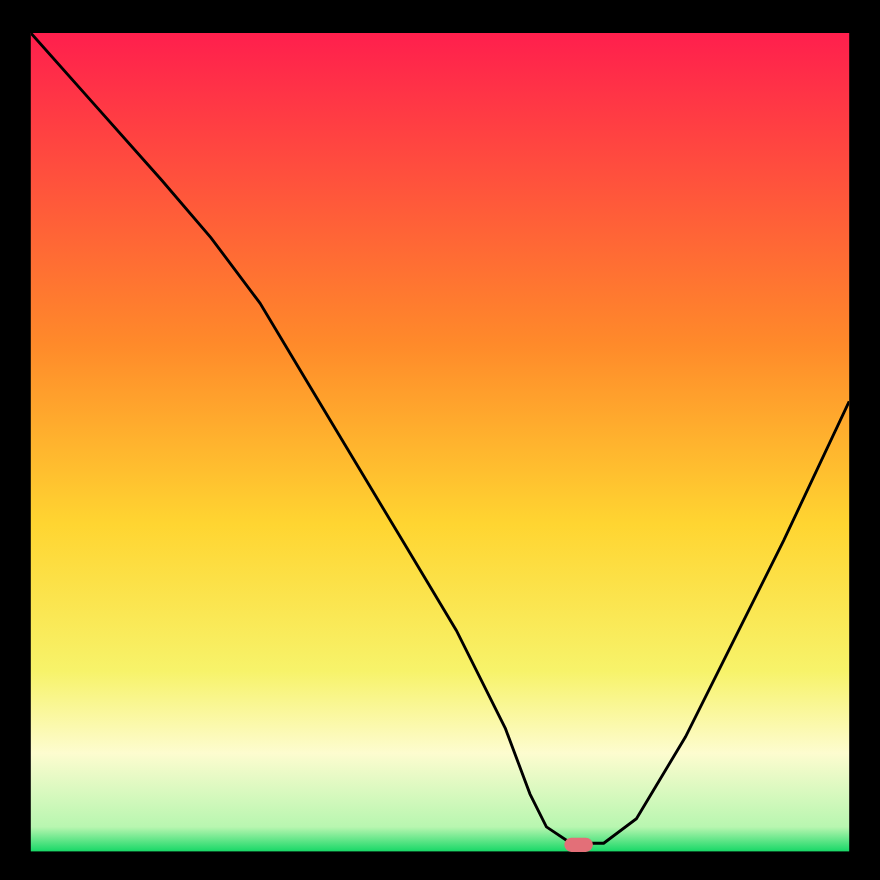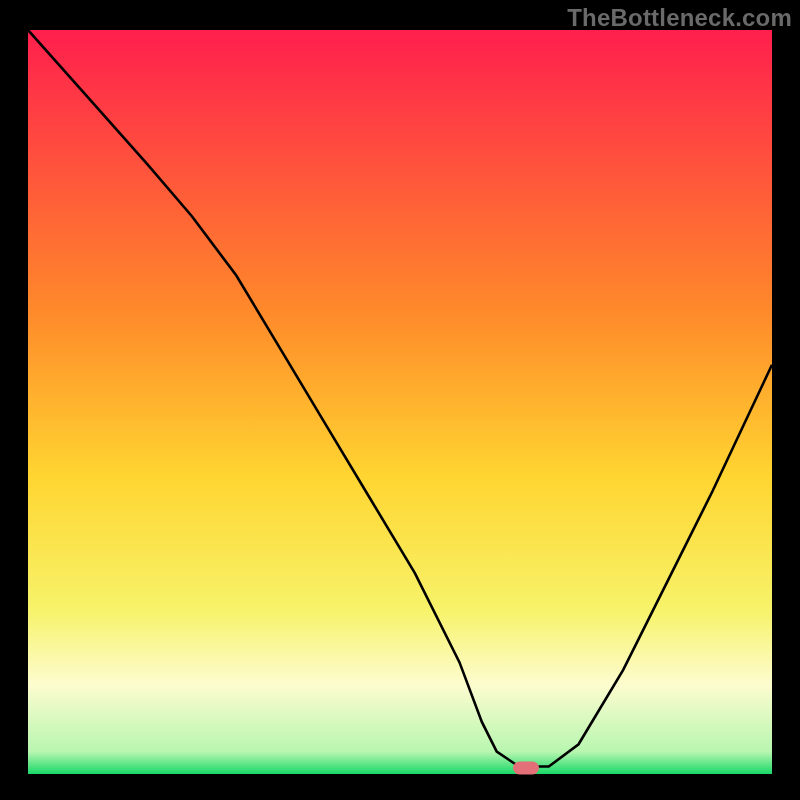--- a/index.html
+++ b/index.html
@@ -7,21 +7,20 @@
 .watermark{position:absolute;top:4px;right:8px;color:#6a6a6a;font-size:24px;font-weight:600;letter-spacing:.2px}
 .plot{position:absolute;left:26px;top:28px;width:748px;height:748px;border:2px solid #000;box-sizing:border-box}
 .grad{position:absolute;inset:0}
 .marker{position:absolute;width:26px;height:13px;border-radius:7px;background:#e36f78;transform:translate(-50%,-50%)}
 svg.curve{position:absolute;inset:0;width:100%;height:100%;pointer-events:none}
 </style>
 </head>
 <body>
 
 <div class="wrap">
-  <div class="watermark">TheBottleneck.com</div>
 
   <div class="plot">
     <div class="grad" style="background: linear-gradient(rgb(255, 31, 77) 0%, rgb(255, 138, 42) 38%, rgb(255, 213, 49) 60%, rgb(247, 243, 106) 78%, rgb(253, 252, 207) 88%, rgb(184, 246, 176) 97%, rgb(24, 216, 103) 100%);"></div>
     <svg class="curve" viewBox="0 0 100 100" preserveAspectRatio="none">
       <path fill="none" stroke-width="0.35" stroke="#000000" d="M0 0 L8 9 L16 18 L22 25 L28 33 L34 43 L40 53 L46 63 L52 73 L58 85 L61 93 L63 97 L66 99 L70 99 L74 96 L80 86 L86 74 L92 62 L100 45 "></path>
     </svg>
     <div class="marker" style="left: 67%; top: 99.2%; background: rgb(227, 111, 120);"></div>
   </div>
 </div>
 

